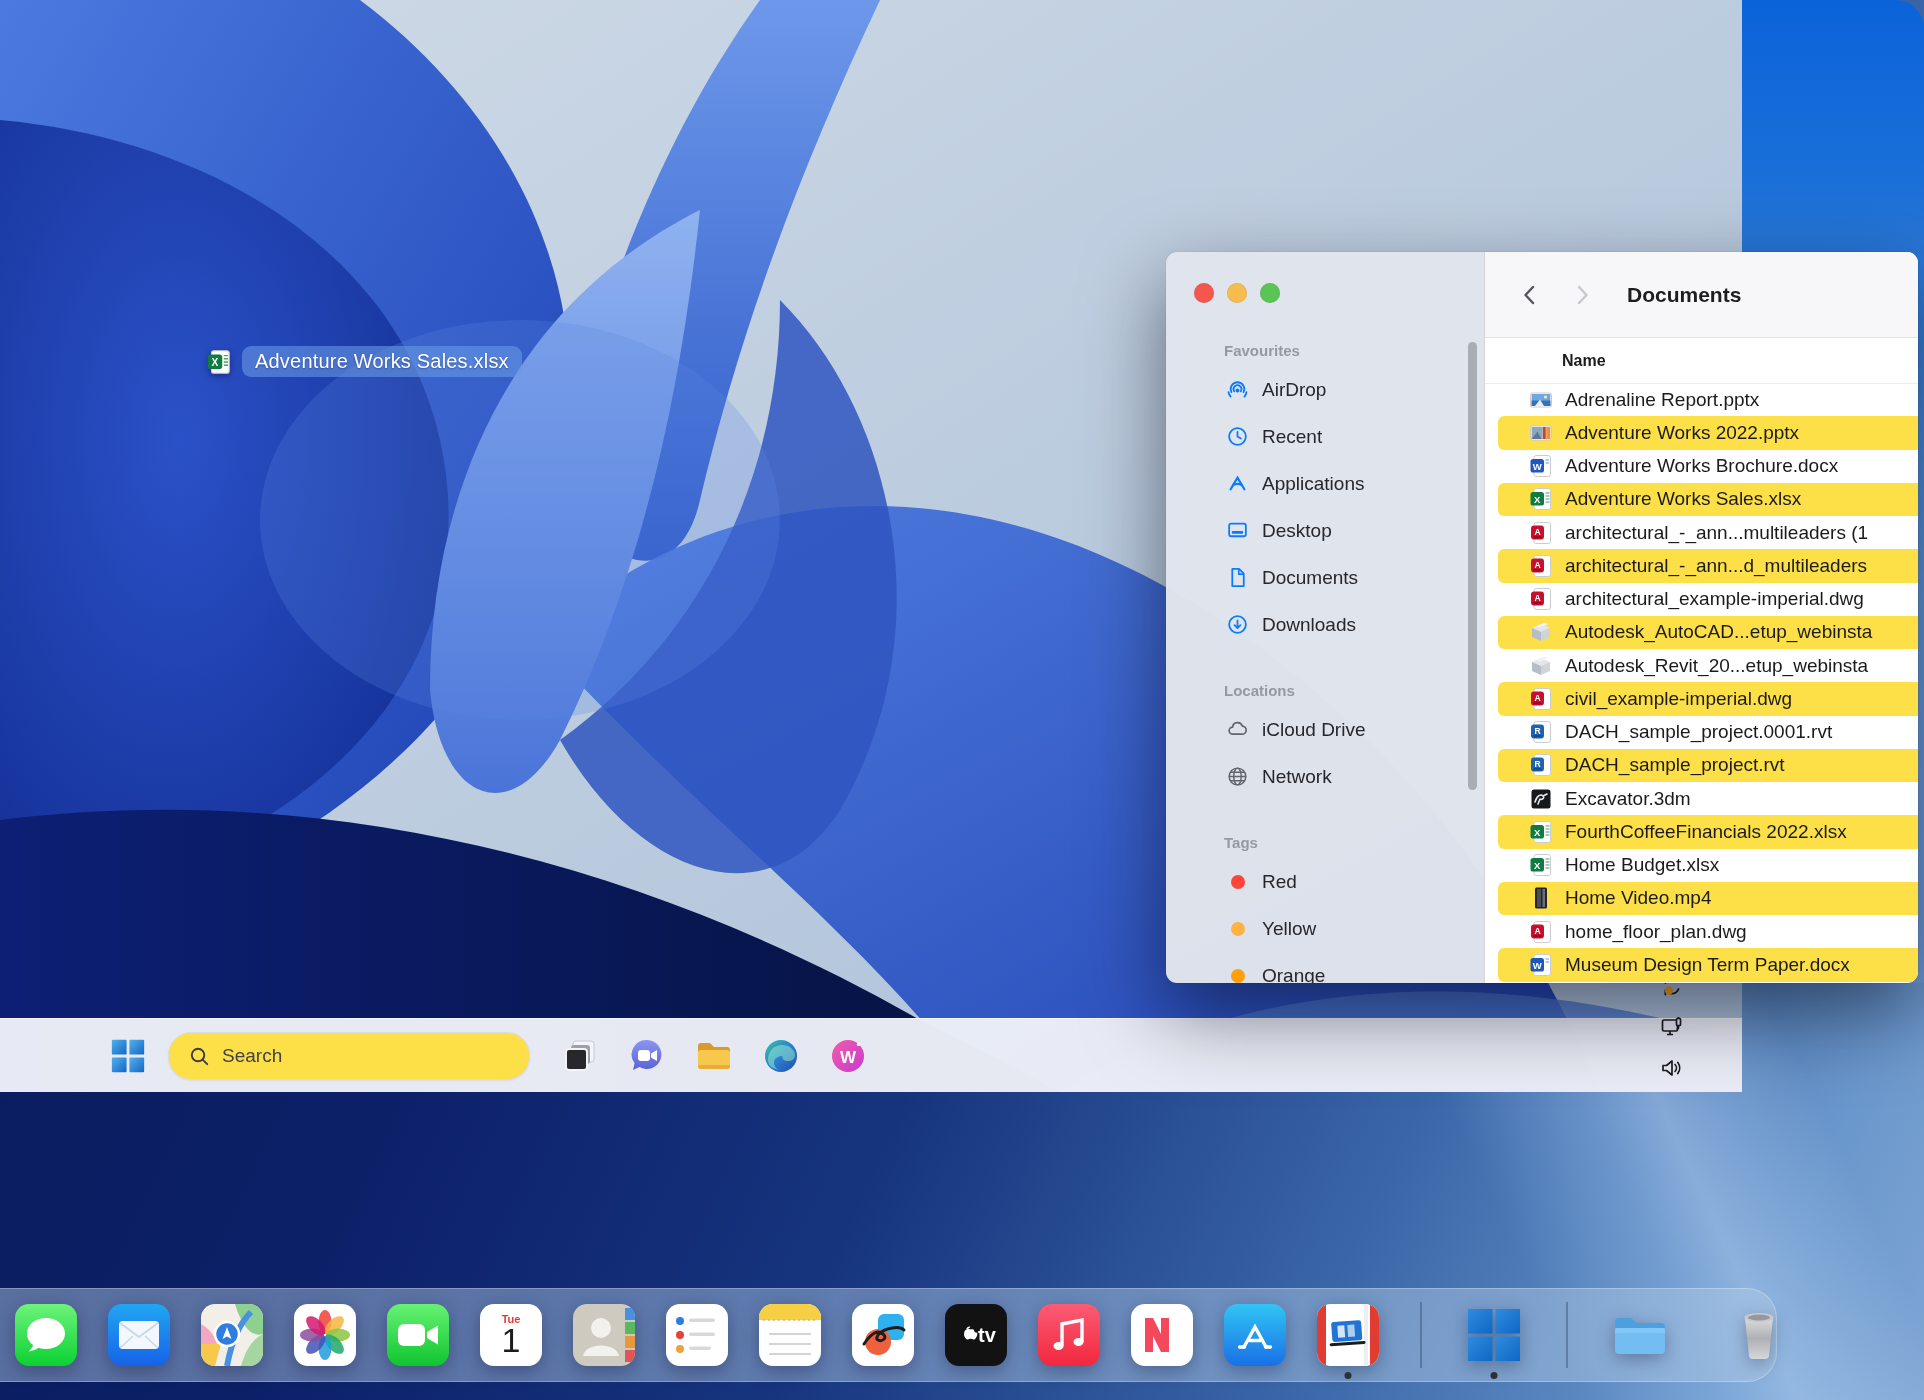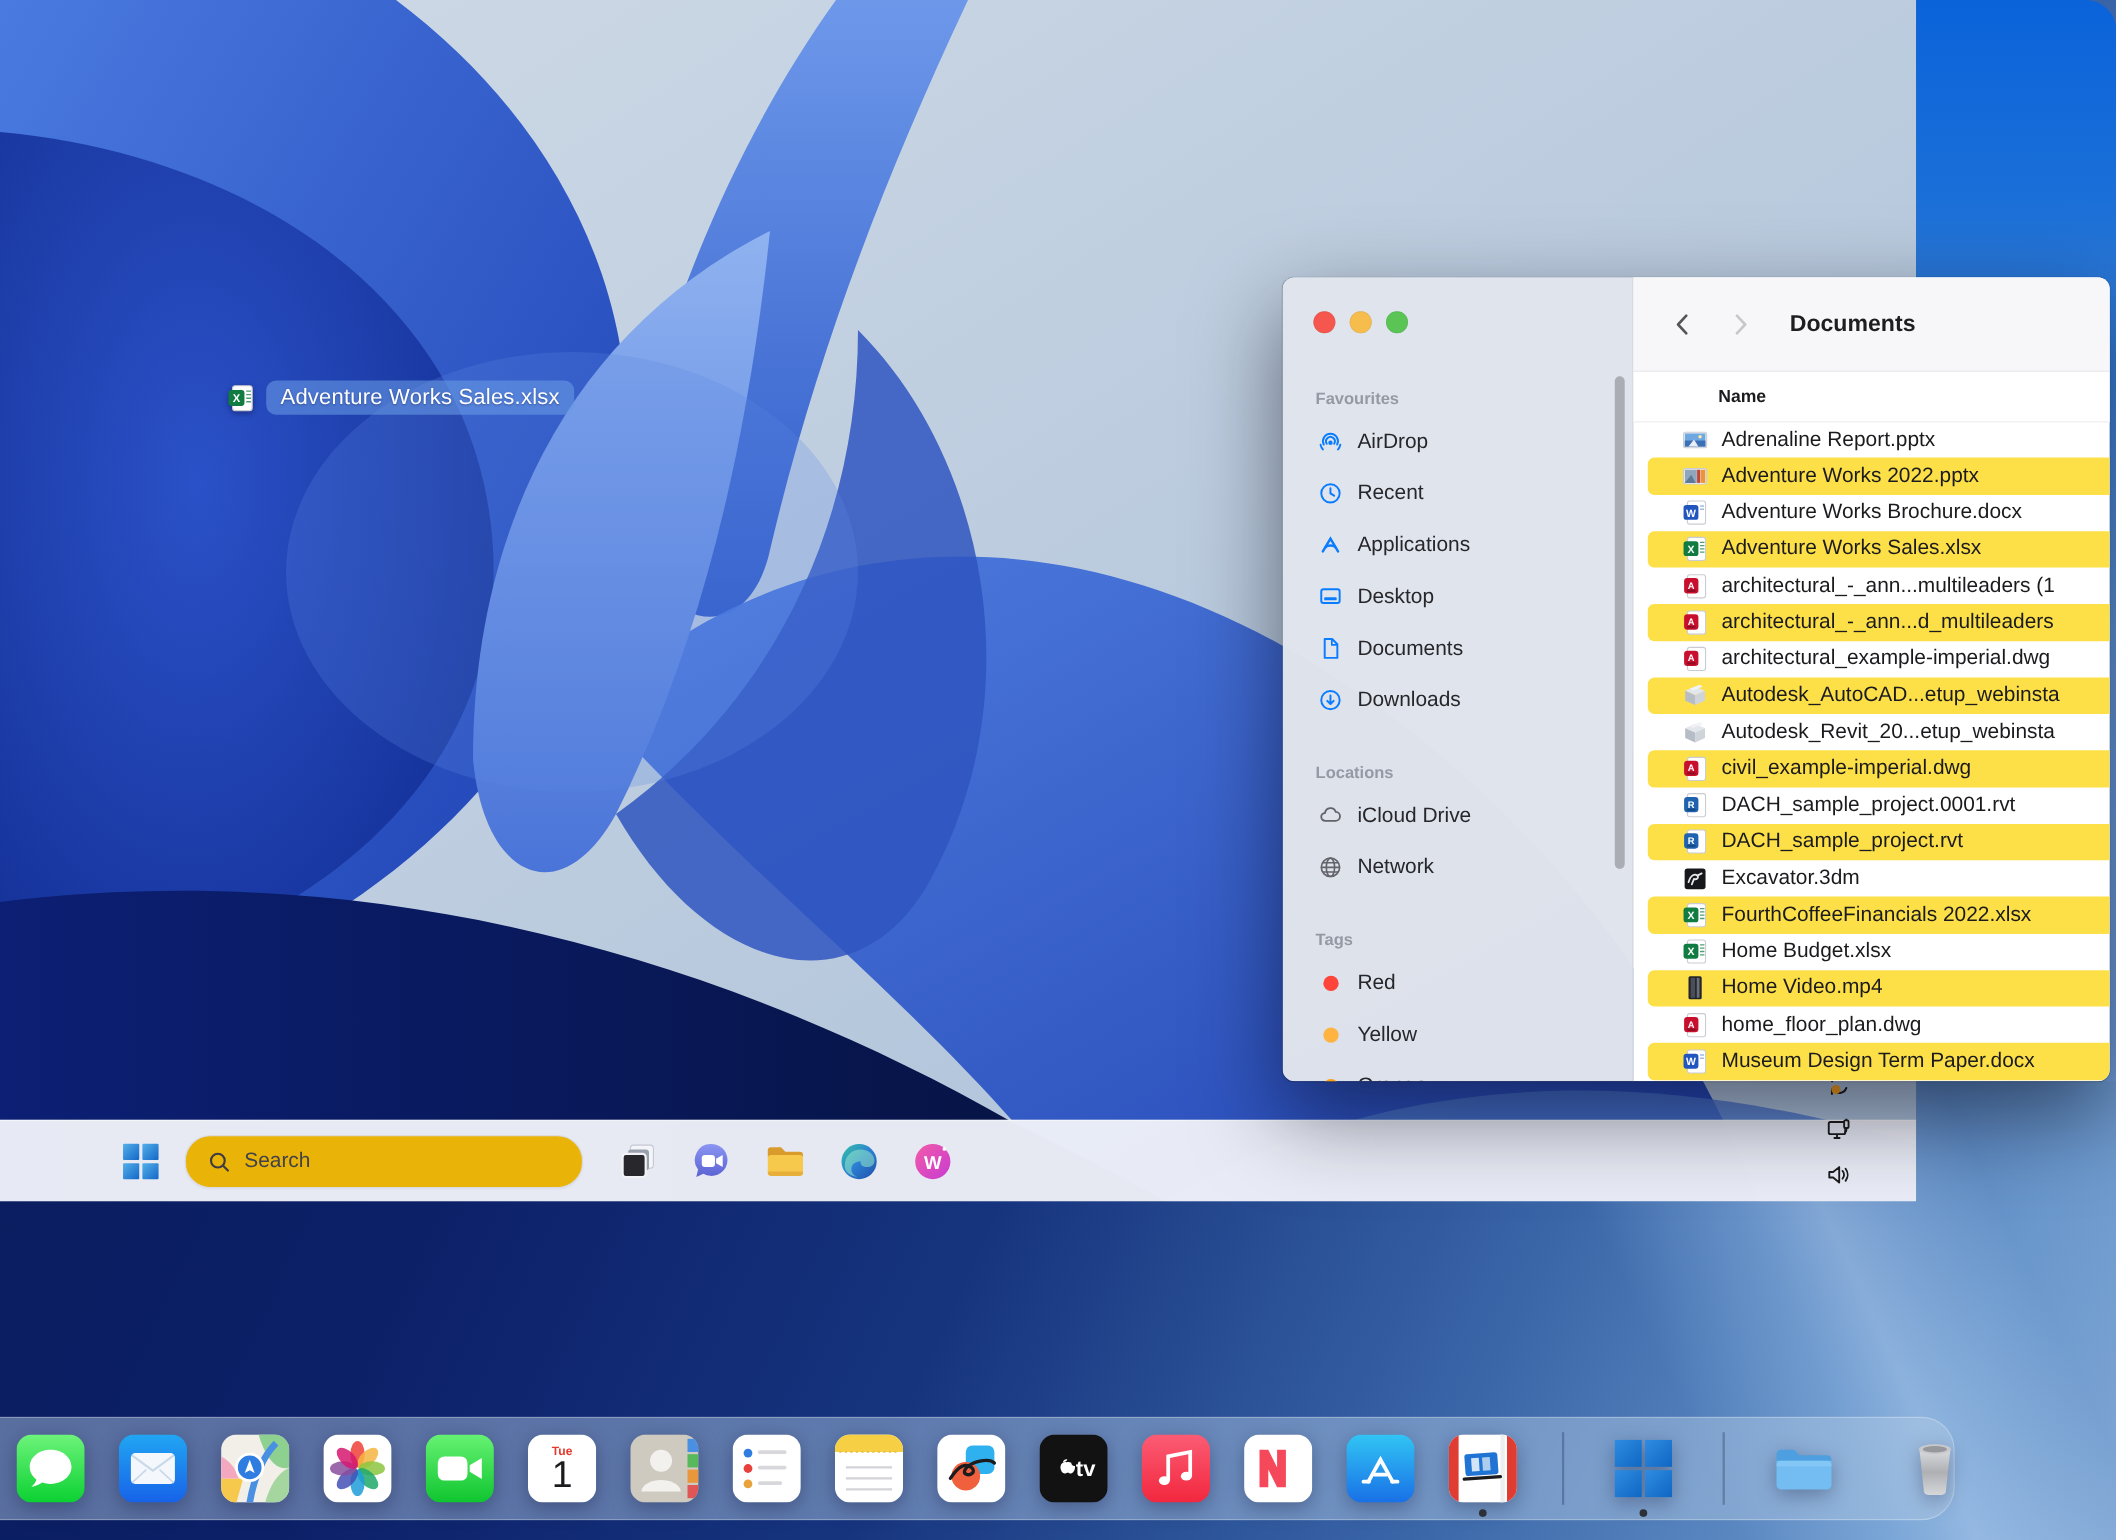--- a/index.html
+++ b/index.html
@@ -18,40 +18,40 @@
   .desktop-icon .dicon{width:28px;height:28px;filter:drop-shadow(0 2px 3px rgba(0,0,40,.4));}
   .desktop-icon .dicon svg{width:100%;height:100%;}
   .desktop-icon .dlabel{background:rgba(105,155,230,.58);border-radius:9px;padding:4px 13px;
     color:#fff;font-size:20px;letter-spacing:.2px;text-shadow:0 1px 2px rgba(0,0,40,.35);white-space:nowrap;}
 
   
   .taskbar{position:absolute;left:0;top:1018px;width:1742px;height:74px;
     background:rgba(238,241,248,.97);display:flex;align-items:center;border-top:1px solid rgba(255,255,255,.5);}
   .tb-start{margin-left:104px;width:48px;height:48px;display:grid;place-items:center;border-radius:6px;}
   .tb-start svg{width:38px;height:38px;}
-  .tb-search{margin-left:16px;width:360px;height:46px;border-radius:23px;background:#eab308;
+  .tb-search{margin-left:16px;width:360px;height:46px;border-radius:23px;background:#fde047;
     border:1px solid #d9dce5;display:flex;align-items:center;box-shadow:0 1px 2px rgba(30,40,80,.06);}
   .tb-search svg{width:25px;height:25px;margin-left:18px;}
   .tb-search span{margin-left:10px;font-size:19px;color:#41424a;}
   .tb-apps{display:flex;gap:19px;margin-left:26px;}
   .tb-app{width:48px;height:48px;display:grid;place-items:center;border-radius:6px;}
   .tb-app svg{width:40px;height:40px;}
   .tray{margin-left:auto;margin-right:28px;display:flex;align-items:center;gap:15px;flex-direction:column;}
   .tray-ic{width:26px;height:26px;display:grid;place-items:center;}
   .tray-ic svg{width:26px;height:26px;}
   .clock{margin-left:8px;text-align:right;font-size:17px;line-height:22px;color:#191a1f;}
 
   
   .finder{position:absolute;left:1166px;top:252px;width:752px;height:731px;border-radius:11px;overflow:hidden;
     display:flex;box-shadow:0 30px 80px rgba(0,0,15,.5),0 0 1px rgba(0,0,0,.35);}
   .sidebar{width:318px;flex:0 0 auto;background:rgba(224,228,236,.98);position:relative;border-right:1px solid #d2d4da;}
   .lights{position:absolute;top:31px;left:28px;display:flex;gap:13px;}
   .light{width:20px;height:20px;border-radius:50%;box-shadow:inset 0 0 1px rgba(0,0,0,.25);}
   .light.red{background:#f5574e;} .light.yellow{background:#f6bd4d;} .light.green{background:#5ac455;}
-  .side-sections{position:absolute;top:96px;left:0;right:0;}
+  .side-sections{position:absolute;top:84px;left:0;right:0;padding-left:28px;}
   .side-title{height:30px;line-height:30px;padding-left:30px;font-size:15px;font-weight:bold;color:#9599a3;}
   .side-sec{margin-top:0;}
   .side-sec + .side-sec{margin-top:28px;}
   .side-item{height:47px;display:flex;align-items:center;gap:13px;padding-left:32px;font-size:19px;color:#27272b;cursor:default;}
   .side-item .sic{width:23px;height:23px;flex:0 0 auto;display:grid;place-items:center;}
   .side-item .sic svg{width:23px;height:23px;}
   .tagdot{width:14px;height:14px;border-radius:50%;margin:0 4.5px;}
   .side-scrollbar{position:absolute;right:7px;top:90px;width:9px;height:448px;border-radius:5px;background:rgba(128,128,136,.55);}
   .content{flex:1;position:relative;background:#fff;min-width:0;}
   .toolbar{height:85px;background:#f7f7f9;border-bottom:1px solid #e4e4e7;display:flex;align-items:center;}

